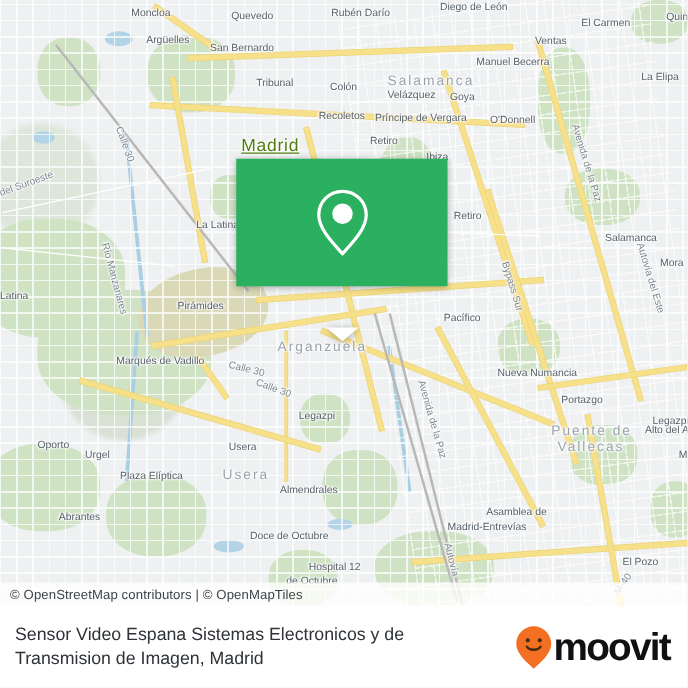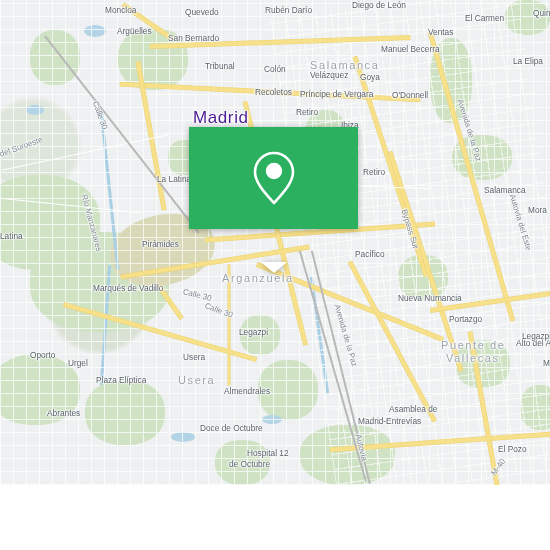--- a/index.html
+++ b/index.html
@@ -38,21 +38,21 @@
   .river{position:absolute;background:#a9cfe4;}
   .road{position:absolute;background:#ffffff;height:2px;}
   .road.major{background:#f7e08a;height:4px;box-shadow:0 0 0 .5px #ecd272;}
   .road.minor{background:#ffffff;height:1.4px;}
   .rail{position:absolute;background:#b8b8b8;height:1.6px;}
 
   
   .lbl{position:absolute;color:#57606a;font-size:8.3px;white-space:nowrap;
        text-shadow:0 0 2px #fff,0 0 2px #fff,0 0 3px #fff,1px 0 2px #fff,-1px 0 2px #fff;}
   .lbl.district{color:#9aa3ad;font-size:11px;letter-spacing:1.6px;}
-  .lbl.city{color:#4c1d95;font-size:17px;letter-spacing:.6px;}
+  .lbl.city{color:#4d7c0f;font-size:14px;letter-spacing:.6px;text-decoration:underline;}
   .lbl.water-lbl{color:#6b9bc0;font-style:normal;}
   .lbl.road-lbl{color:#7d8791;font-size:8px;}
 
   
   .attrib{position:absolute;left:0;bottom:0;width:550px;height:19px;
           background:rgba(255,255,255,.80);display:flex;align-items:center;}
   .attrib span{font-size:10.5px;color:#3d4349;padding-left:8px;letter-spacing:.1px;}
 
   
   .card{position:absolute;left:189px;top:127px;width:169px;
@@ -204,28 +204,41 @@
         <div class="lbl road-lbl water-lbl" style="left: 84px; top: 190px; transform: rotate(75deg); transform-origin: left center;">Río Manzanares</div>
         <div class="lbl road-lbl" style="left: 460px; top: 95px; transform: rotate(73deg); transform-origin: left center;">Avenida de la Paz</div>
         <div class="lbl road-lbl" style="left: 337px; top: 300px; transform: rotate(74deg); transform-origin: left center;">Avenida de la Paz</div>
         <div class="lbl road-lbl" style="left: 404px; top: 205px; transform: rotate(73deg); transform-origin: left center;">Bypass Sur</div>
         <div class="lbl road-lbl" style="left: 512px; top: 190px; transform: rotate(73deg); transform-origin: left center;">Autovía del Este</div>
         <div class="lbl road-lbl" style="left: 358px; top: 430px; transform: rotate(76deg); transform-origin: left center;">Autovía</div>
         <div class="lbl road-lbl" style="left: 493px; top: 470px; transform: rotate(-55deg); transform-origin: left center;">M-40</div>
       </div>
     <div class="lbl city" style="left:193px;top:108px;">Madrid</div>
 
+    <div class="attrib">
+      <span>© OpenStreetMap contributors | © OpenMapTiles</span>
+    </div>
   </div>
 
   <div class="card">
     <div class="card-top">
       <svg width="46" height="58" viewBox="0 0 46 58">
         <path d="M23 4 C12.5 4 4 12.5 4 23 C4 34 15 45 23 54 C31 45 42 34 42 23 C42 12.5 33.5 4 23 4 Z" fill="none" stroke="#ffffff" stroke-width="2.6" stroke-linejoin="round"></path>
         <circle cx="23" cy="22" r="8.2" fill="#ffffff"></circle>
       </svg>
     </div>
     <div class="tail"></div>
   </div>
 
   <div class="footer">
+    <div class="footer-title">Sensor Video Espana Sistemas Electronicos y de Transmision de Imagen, Madrid</div>
+    <div class="brand">
+      <svg width="30" height="36" viewBox="0 0 30 36">
+        <path d="M15 1 C7.3 1 1 7.3 1 15 C1 23.5 10.5 30.5 15 35 C19.5 30.5 29 23.5 29 15 C29 7.3 22.7 1 15 1 Z" fill="#f36f21"></path>
+        <circle cx="10.2" cy="12.2" r="1.7" fill="#4a2a12"></circle>
+        <circle cx="19.8" cy="12.2" r="1.7" fill="#4a2a12"></circle>
+        <path d="M9.5 17.3 C11.5 20.6 18.5 20.6 20.5 17.3" fill="none" stroke="#4a2a12" stroke-width="1.9" stroke-linecap="round"></path>
+      </svg>
+      <span class="brand-word">moovit</span>
+    </div>
   </div>
 
 </div>
 
 </body></html>

